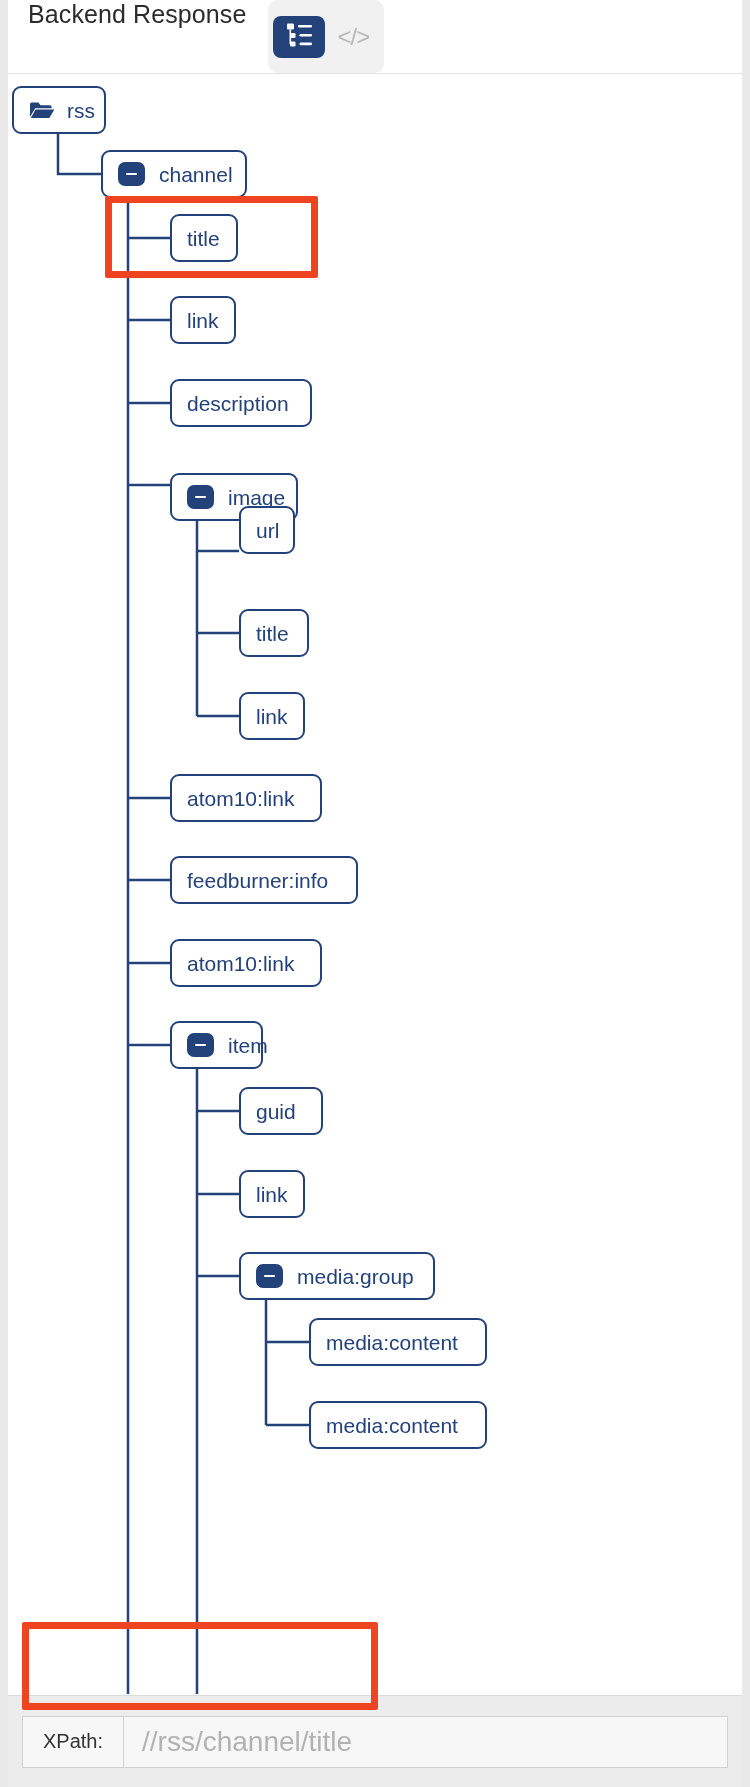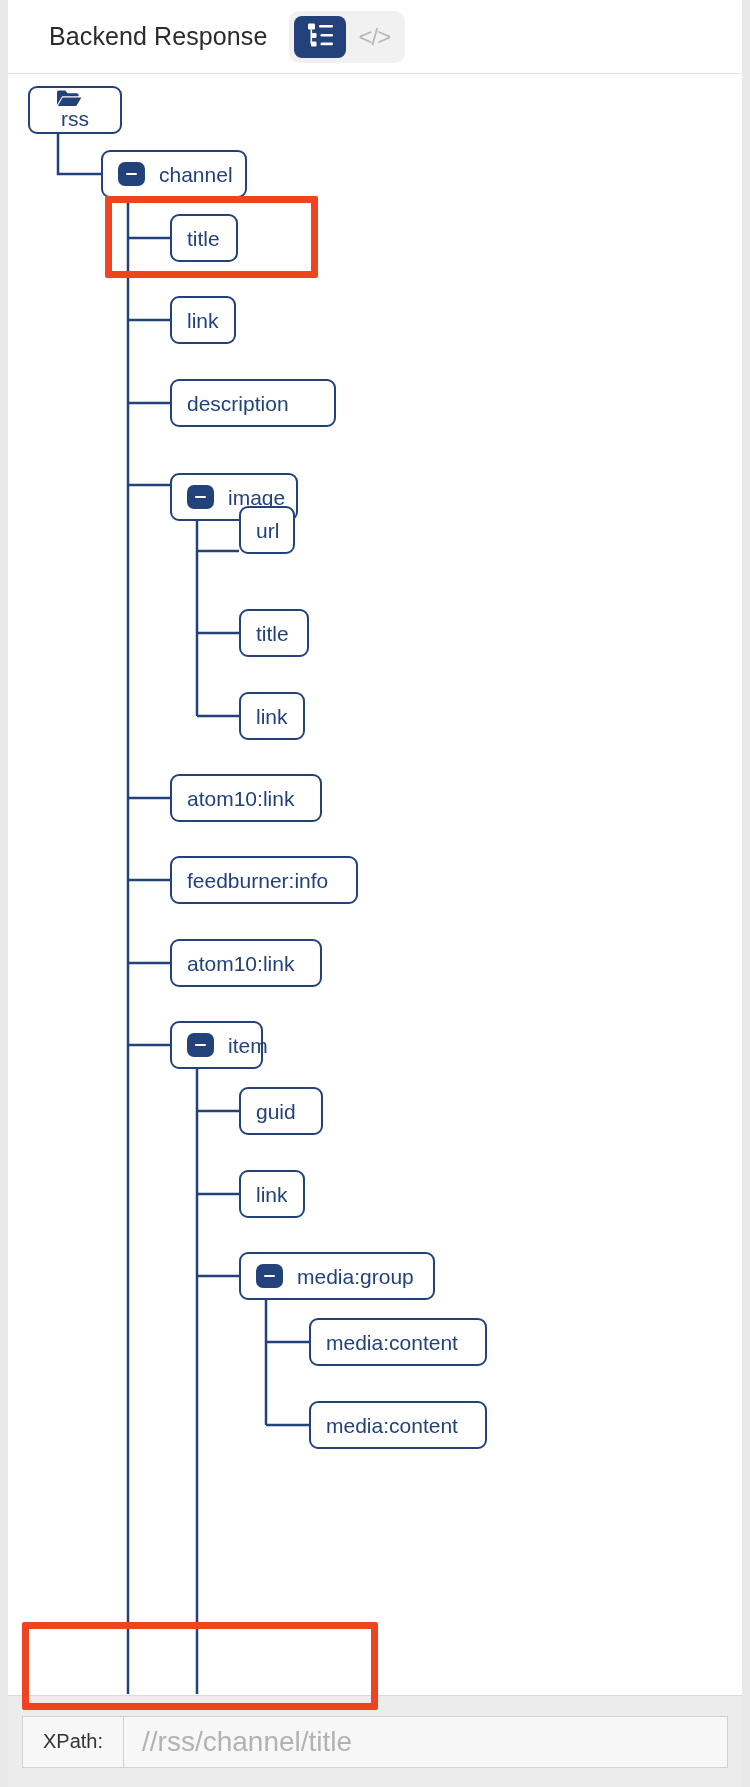--- a/index.html
+++ b/index.html
@@ -26,22 +26,21 @@
     flex-direction: column;
   }
 
   
   .header {
     height: 74px;
     min-height: 74px;
     background: #ffffff;
     border-bottom: 1px solid #e3e3e3;
     display: flex;
-    align-items: center;
-    padding-left: 41px;
+    padding-left: 20px;
     box-sizing: border-box;
   }
   .header-title {
     font-size: 25px;
     color: #2b2b2b;
     letter-spacing: 0.1px;
     white-space: nowrap;
   }
   .toggle-group {
     margin-left: 22px;
@@ -233,40 +232,40 @@
         <path d="M189 1120 H231"></path>
         <path d="M189 1202 H231"></path>
 
         <path d="M258 1226 V1351"></path>
         <path d="M258 1268 H301"></path>
         <path d="M258 1351 H301"></path>
       </g>
     </svg>
 
     <div id="node-layer">
-        <div class="node" style="left: 20px; top: 12px; width: 94px; flex-direction: column;">
+        <div class="node" style="left: 4px; top: 12px; width: 94px;">
           <span class="folder-icon">
             <svg width="26" height="20" viewBox="0 0 26 20" xmlns="http://www.w3.org/2000/svg">
               <path d="M1 4.2 A1.6 1.6 0 0 1 2.6 2.6 H9.4 L11.6 5.2 H21 A1.6 1.6 0 0 1 22.6 6.8 V8.2 H6.2 L1 17 Z" fill="#23427a"></path>
               <path d="M6.6 9.4 H25.4 L20.6 17.4 A1.4 1.4 0 0 1 19.4 18 H1.8 Z" fill="#23427a"></path>
             </svg>
           </span>
           <span class="node-label">rss</span>
         </div>
         <div class="node" style="left: 93px; top: 76px; width: 146px;">
           <span class="toggle-box"></span>
           <span class="node-label">channel</span>
         </div>
         <div class="node" style="left: 162px; top: 140px; width: 68px;">
           <span class="node-label">title</span>
         </div>
         <div class="node" style="left: 162px; top: 222px; width: 66px;">
           <span class="node-label">link</span>
         </div>
-        <div class="node" style="left: 162px; top: 305px; width: 166px;">
+        <div class="node" style="left: 162px; top: 305px; width: 142px;">
           <span class="node-label">description</span>
         </div>
         <div class="node" style="left: 162px; top: 387px; width: 128px; margin-top: 12px;">
           <span class="toggle-box"></span>
           <span class="node-label">image</span>
         </div>
         <div class="node" style="left: 231px; top: 432px; width: 56px;">
           <span class="node-label">url</span>
         </div>
         <div class="node" style="left: 231px; top: 535px; width: 70px;">

